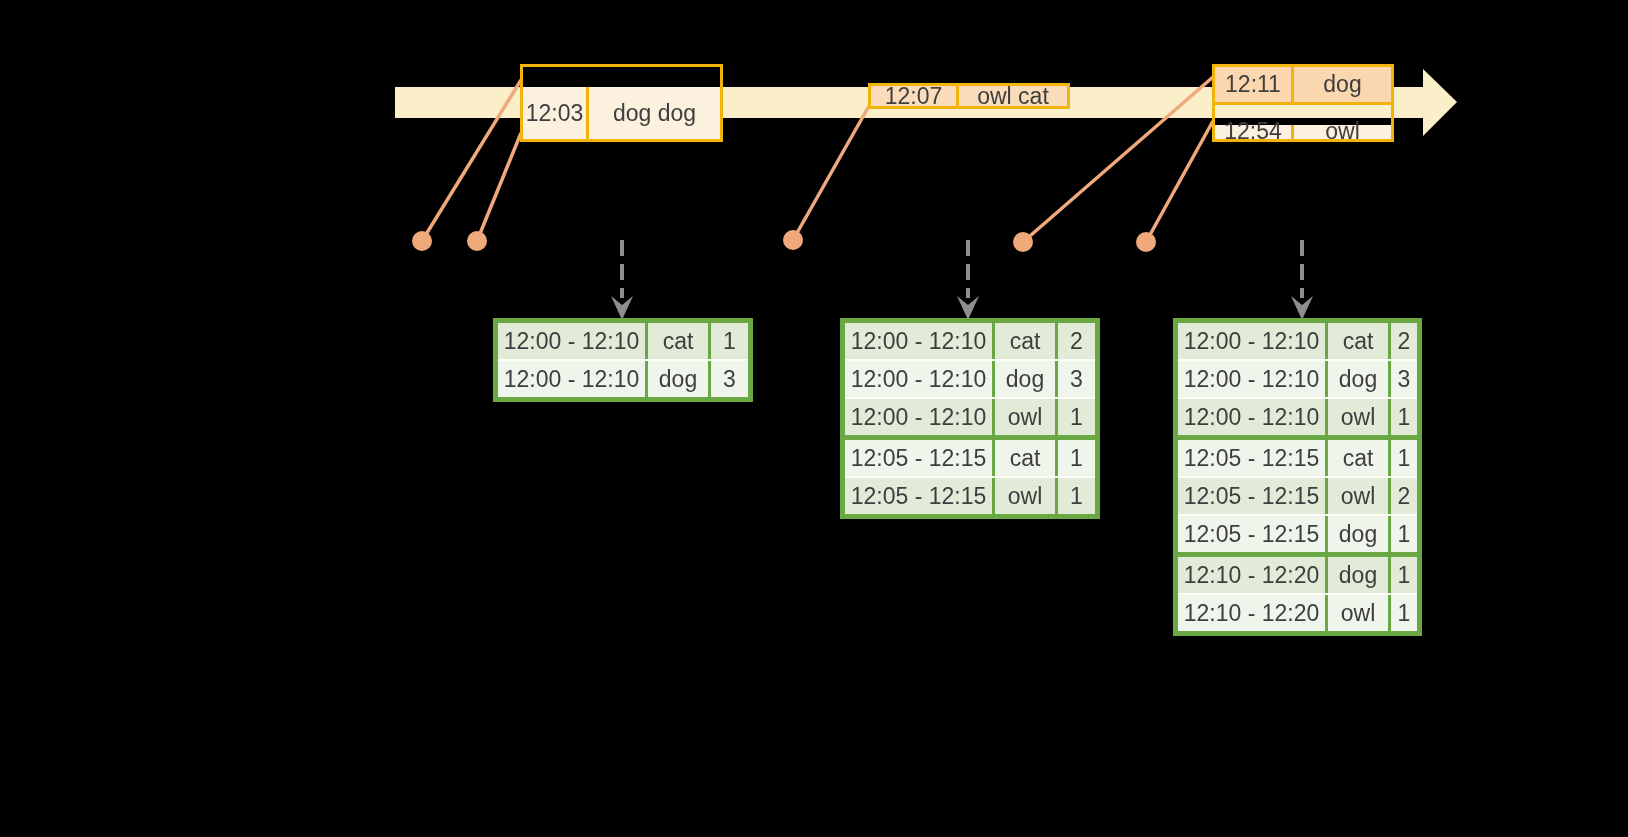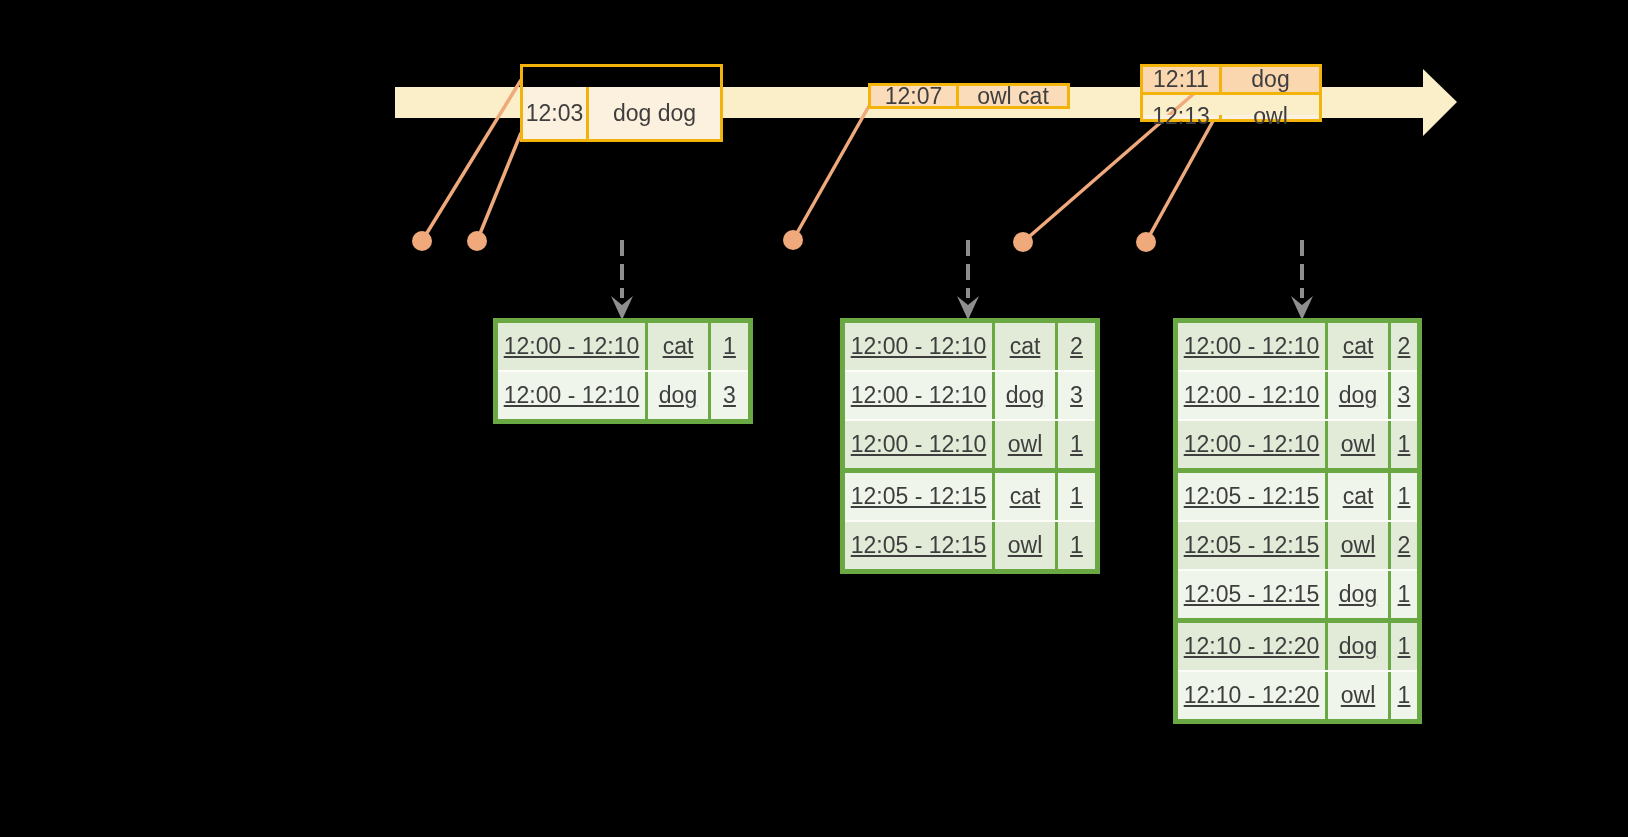--- a/index.html
+++ b/index.html
@@ -39,21 +39,21 @@
     display:flex;align-items:center;justify-content:center;
   }
   .event-words{flex:1;display:flex;align-items:center;justify-content:center;}
 
   
   .result-table{
     position:absolute;z-index:2;box-sizing:border-box;
     border:5px solid var(--table-border);
     display:flex;flex-direction:column;font-size:23px;
   }
-  .t-row{display:flex;height:47px;flex:none;text-decoration:underline;}
+  .t-row{display:flex;height:36px;flex:none;}
   .t-row + .t-row{border-top:2px solid #FDFDF8;}
   .t-row.group-break{border-top:5px solid var(--table-border);}
   .t-row.dark > div{background:var(--table-row-dark);}
   .t-row.light > div{background:var(--table-row-light);}
   .c-window{width:147px;flex:none;border-right:3px solid var(--table-border);
     display:flex;align-items:center;justify-content:center;}
   .c-word{width:60px;flex:none;border-right:3px solid var(--table-border);
     display:flex;align-items:center;justify-content:center;}
   .c-count{flex:1;display:flex;align-items:center;justify-content:center;}
 </style>
@@ -92,27 +92,27 @@
         <div class="event-time">12:03</div>
         <div class="event-words">dog dog</div>
       </div>
     </div>
   <div class="event-box single" style="left:868px;top:83px;width:202px;height:26px;--tw:85px">
       <div class="event-row dark">
         <div class="event-time">12:07</div>
         <div class="event-words">owl cat</div>
       </div>
     </div>
-  <div class="event-box" style="left:1140px;top:64px;width:182px;height:58px;--tw:76px">
+  <div class="event-box" style="left:1212px;top:64px;width:182px;height:78px;--tw:76px">
       <div class="event-row dark">
         <div class="event-time">12:11</div>
         <div class="event-words">dog</div>
       </div>
       <div class="event-row light">
-        <div class="event-time">12:13</div>
+        <div class="event-time">12:54</div>
         <div class="event-words">owl</div>
       </div>
     </div>
 
   <div class="result-table" style="left:493px;top:318px;width:260px;">
       <div class="t-row dark">
         <div class="c-window">12:00 - 12:10</div>
         <div class="c-word">cat</div>
         <div class="c-count">1</div>
       </div>

